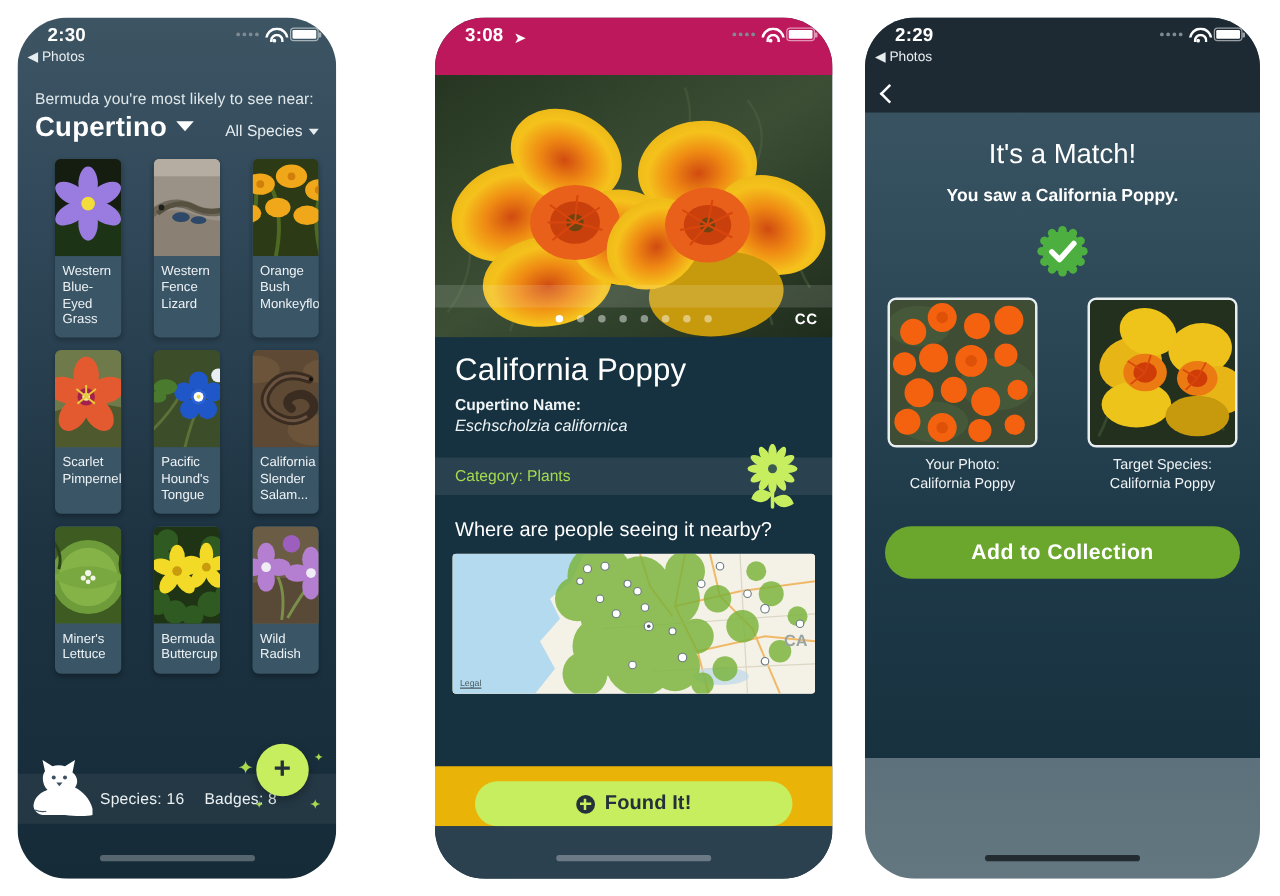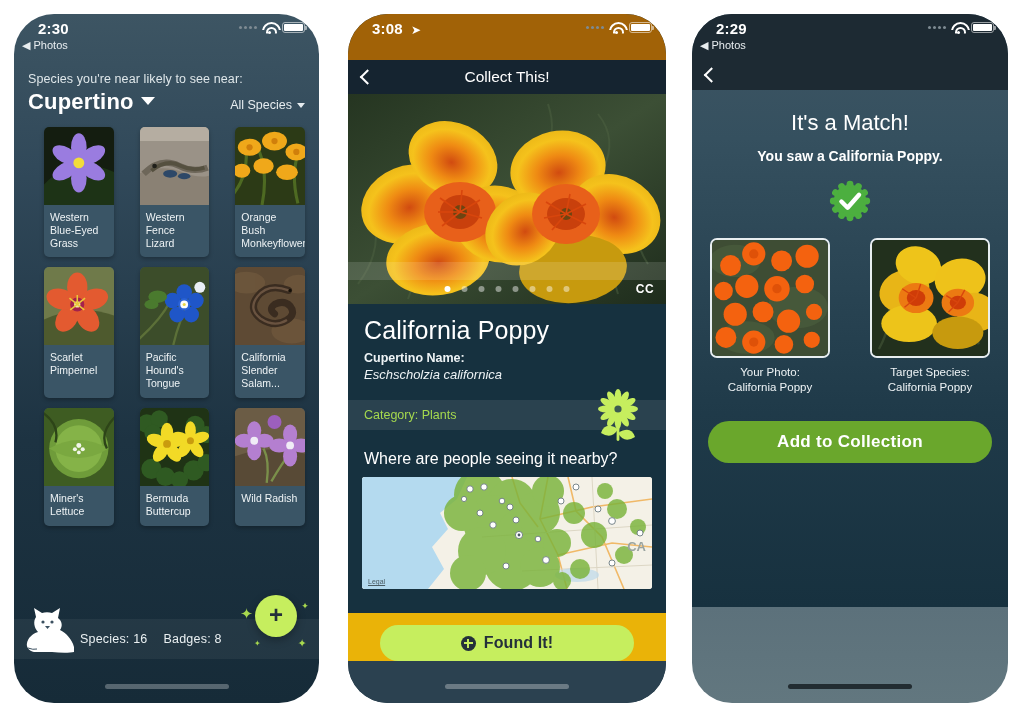--- a/index.html
+++ b/index.html
@@ -9,21 +9,21 @@
     font-family: "Liberation Sans", sans-serif;
     overflow: hidden;
   }
   .stage { position: relative; width: 1024px; height: 717px; background: #fff; }
 
   
   .phone {
     position: absolute; top: 14px; height: 689px;
     border-radius: 40px; overflow: hidden;
   }
-  #phone1 { left: 14px;  width: 305px; }
+  #phone1 { left: 14px;  width: 255px; }
   #phone2 { left: 348px; width: 318px; }
   #phone3 { left: 692px; width: 316px; }
 
   .screen { position: absolute; inset: 0; display: flex; flex-direction: column; }
 
   
   .statusbar {
     height: 46px; position: relative; flex: none;
     color: #ffffff;
   }
@@ -124,21 +124,21 @@
     display: flex; align-items: center; justify-content: center;
     box-shadow: 0 3px 8px rgba(0,0,0,.3);
   }
   .fab .plus { font-size: 24px; color: #24303a; font-weight: bold; line-height: 1; margin-top: -3px; }
   .sparkle { position: absolute; color: #a8d94f; font-size: 12px; }
   #phone1 .home-ind { background: rgba(255,255,255,.28); }
   .p1-pad { height: 44px; }
 
   
   #phone2 .screen { background: #16313f; }
-  #phone2 .statusbar { background: #a16207; }
+  #phone2 .statusbar { background: #be185d; }
   .p2-nav {
     height: 34px; background: #152430; position: relative; flex: none;
     display: flex; align-items: center; justify-content: center;
   }
   .p2-nav .title { font-size: 15.5px; color: #fff; }
   .chev-l {
     position: absolute; left: 14px; top: 50%; transform: translateY(-50%) rotate(45deg);
     width: 11px; height: 11px; border-left: 2.6px solid #fff; border-bottom: 2.6px solid #fff;
   }
   .hero { position: relative; height: 210px; flex: none; overflow: hidden; }
@@ -242,21 +242,21 @@
           <span class="wifi">
               <span class="dot"></span>
             </span>
           <span class="batt">
               <span></span>
             </span>
         </div>
       </div>
 
       <div class="p1-head">
-        <div class="p1-sub">Species you're near likely to see near:</div>
+        <div class="p1-sub">Bermuda you're most likely to see near:</div>
         <div class="p1-titlerow">
           <div class="p1-city">
             <span>Cupertino</span>
             <span class="caret-d"></span>
           </div>
           <div class="p1-filter">
             <span>All Species</span>
             <span class="caret-s"></span>
           </div>
         </div>
@@ -532,24 +532,20 @@
             </span>
           <span class="wifi">
               <span class="dot"></span>
             </span>
           <span class="batt">
               <span></span>
             </span>
         </div>
       </div>
 
-      <div class="p2-nav">
-        <span class="chev-l"></span>
-        <span class="title">Collect This!</span>
-      </div>
 
       <div class="hero">
         <svg viewBox="0 0 318 210" preserveAspectRatio="xMidYMid slice" style="width:100%;height:100%;display:block">
           <defs>
             <radialGradient id="pp1" cx="50%" cy="55%" r="60%">
               <stop offset="0%" stop-color="#d14b10"></stop>
                 <stop offset="38%" stop-color="#ef8a13"></stop>
               <stop offset="72%" stop-color="#f5c21c"></stop>
                 <stop offset="100%" stop-color="#e9b516"></stop>
             </radialGradient>

